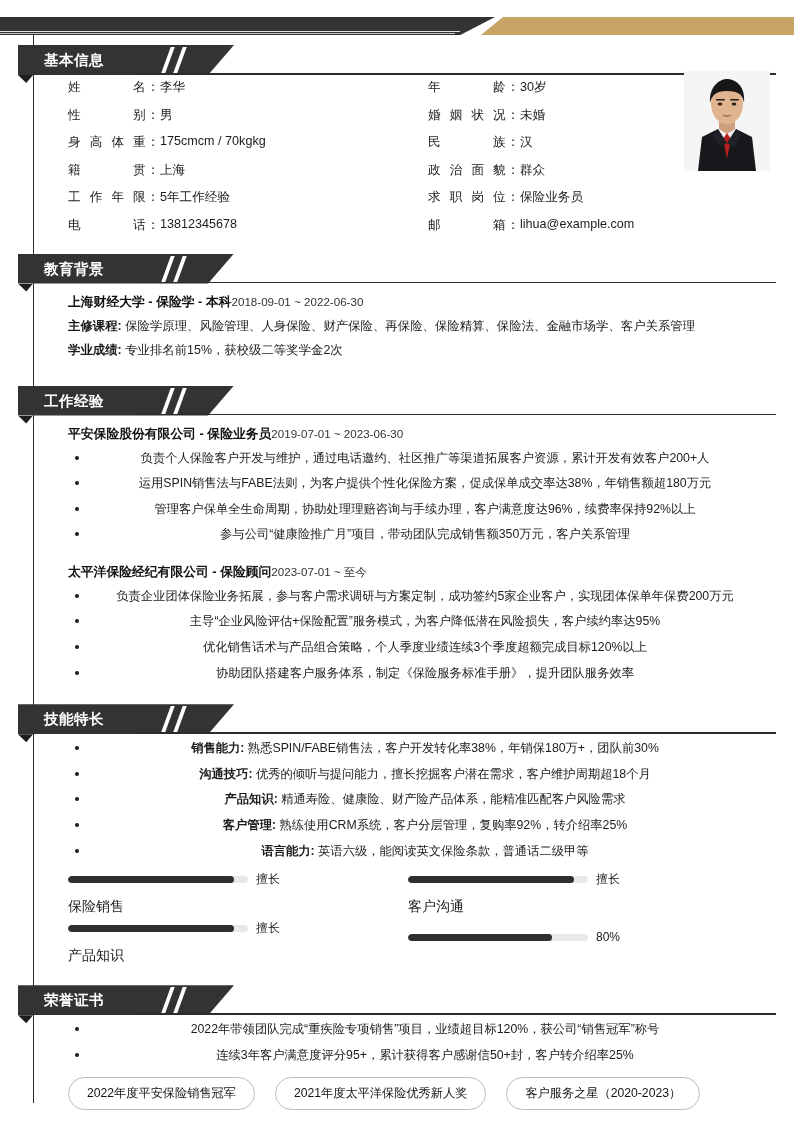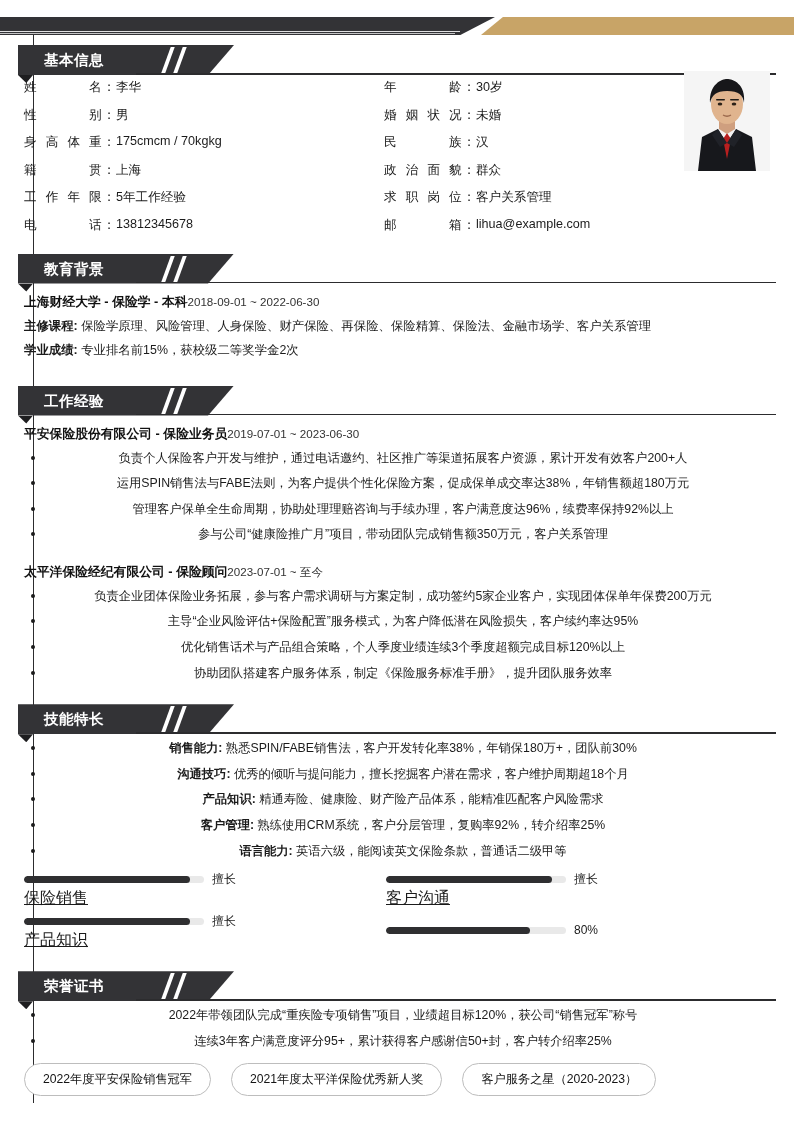--- a/index.html
+++ b/index.html
@@ -83,21 +83,21 @@
     font-size: 14.5px; font-weight: bold;
     letter-spacing: .5px;
     white-space: nowrap;
   }
   .sec-rule {
     position: absolute; left: 118px; top: 28px;
     width: 640px; height: 1.6px;
     background: #2c2c2e;
   }
 
-  .sec-body { padding: 12px 34px 0 24px; }
+  .sec-body { padding: 12px 34px 0 68px; }
 
   
   .basic-wrap { position: relative; padding-top: 10px; }
   .basic-grid {
     display: grid;
     grid-template-columns: 360px 1fr;
     row-gap: 10.5px;
   }
   .kv { display: flex; font-size: 12.6px; color: #1b1b1b; white-space: nowrap; }
   .kv .k {
@@ -158,21 +158,21 @@
   .bar-cell { }
   .bar-line { display: flex; align-items: center; gap: 8px; }
   .track {
     flex: 0 0 180px;
     height: 7px; border-radius: 4px;
     background: #e9e9e9;
     overflow: hidden;
   }
   .fill { height: 100%; border-radius: 4px; background: #2f2f31; }
   .bar-val { font-size: 12px; color: #1b1b1b; white-space: nowrap; }
-  .bar-label { font-size: 16px; color: #1b1b1b; margin-top: 0; text-decoration: underline; }
+  .bar-label { font-size: 14px; color: #1b1b1b; margin-top: 10px; }
 
   
   .tags { display: flex; gap: 20px; margin-top: 14px; flex-wrap: wrap; }
   .tag {
     border: 1px solid #bdbdbd;
     border-radius: 18px;
     padding: 7px 18px;
     font-size: 12.2px;
     color: #141414;
     background: #fff;
@@ -253,21 +253,21 @@
           </div>
 
         <div class="kv">
             <span class="k">工作年限</span>
             <span class="sep">：</span>
             <span class="v">5年工作经验</span>
           </div>
         <div class="kv">
             <span class="k">求职岗位</span>
             <span class="sep">：</span>
-            <span class="v">客户关系管理</span>
+            <span class="v">保险业务员</span>
           </div>
 
         <div class="kv">
             <span class="k">电话</span>
             <span class="sep">：</span>
             <span class="v">13812345678</span>
           </div>
         <div class="kv">
             <span class="k">邮箱</span>
             <span class="sep">：</span>

